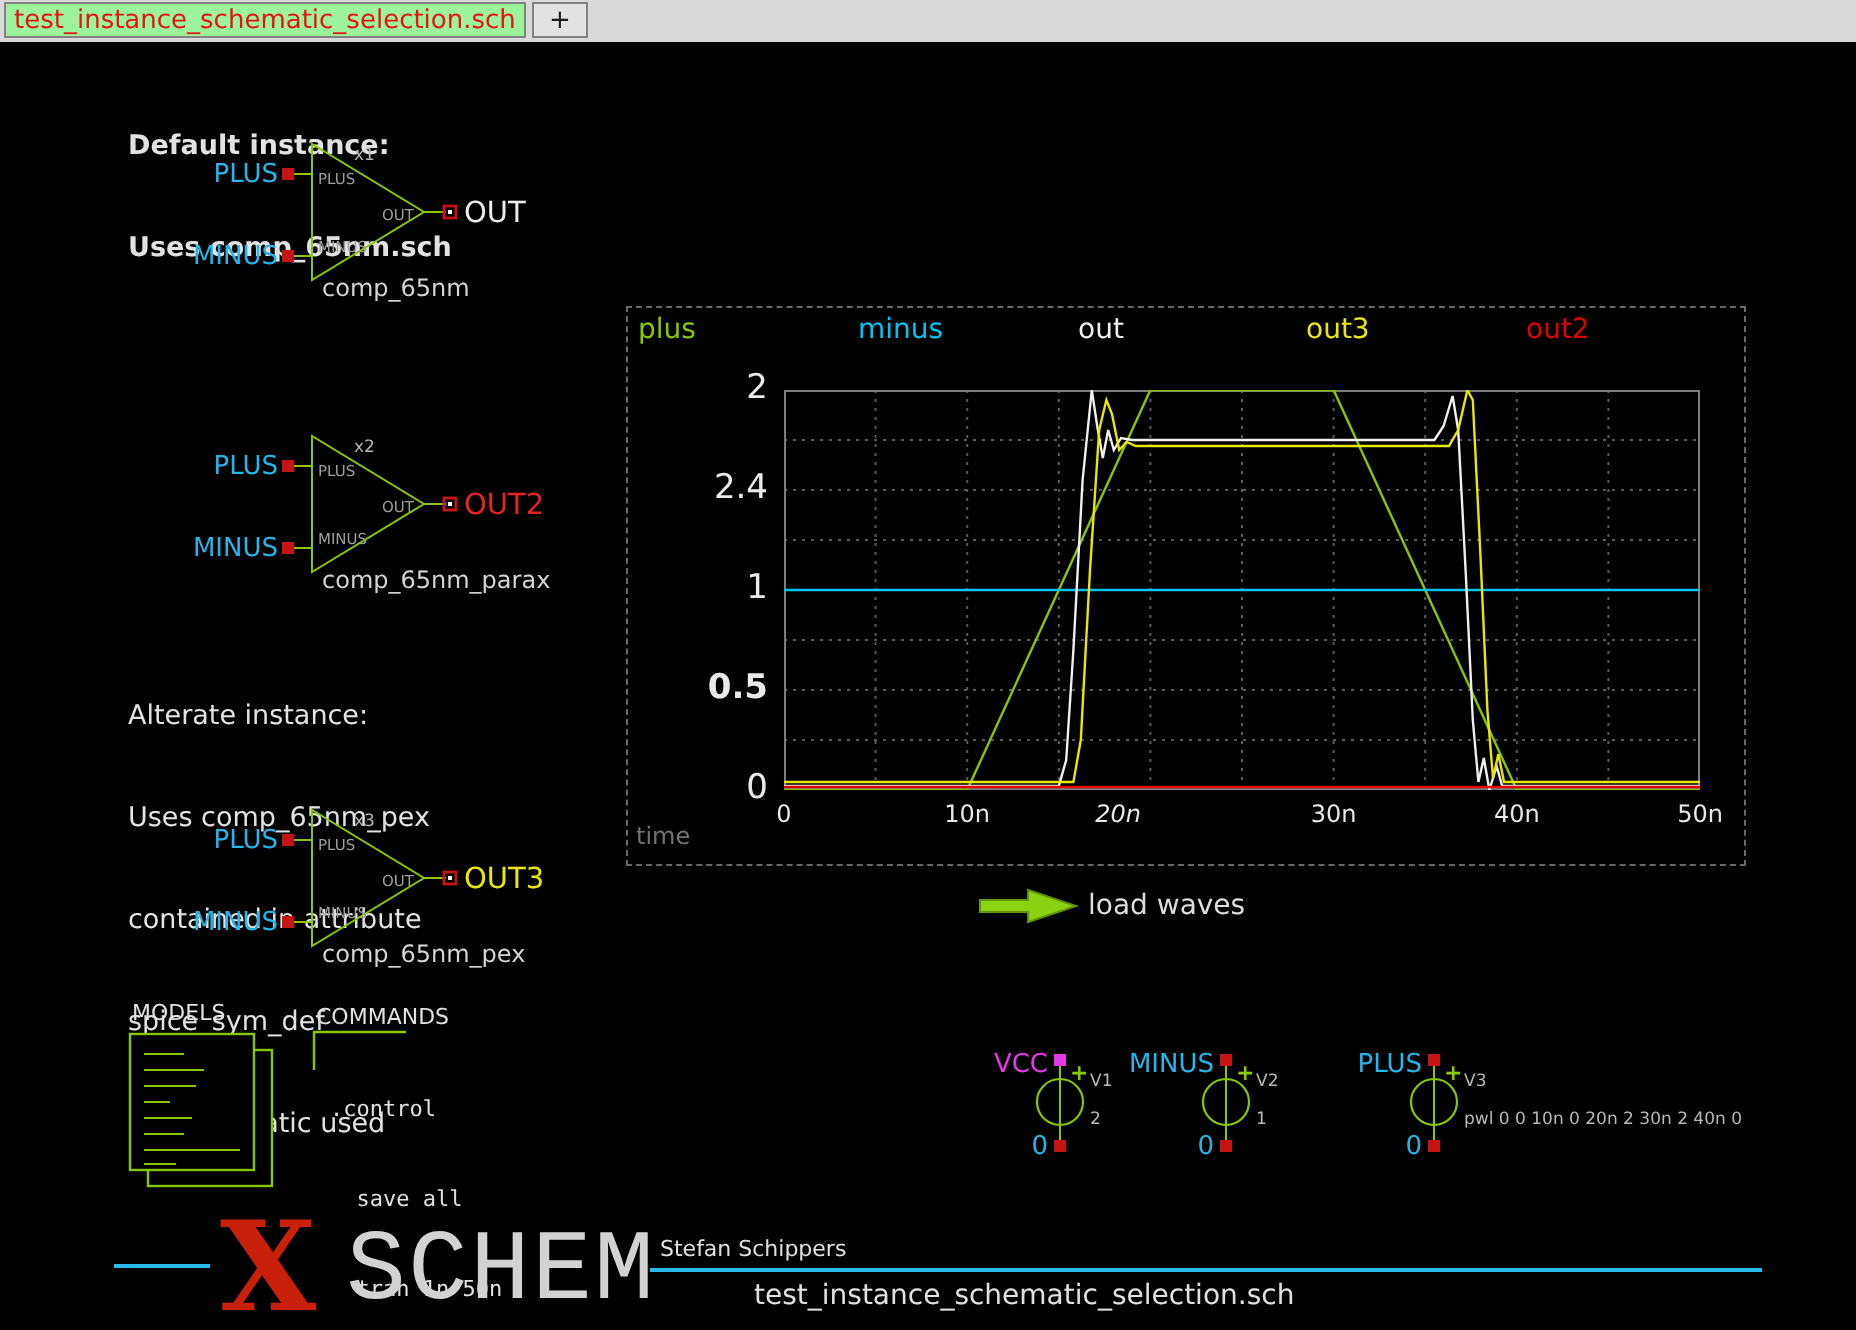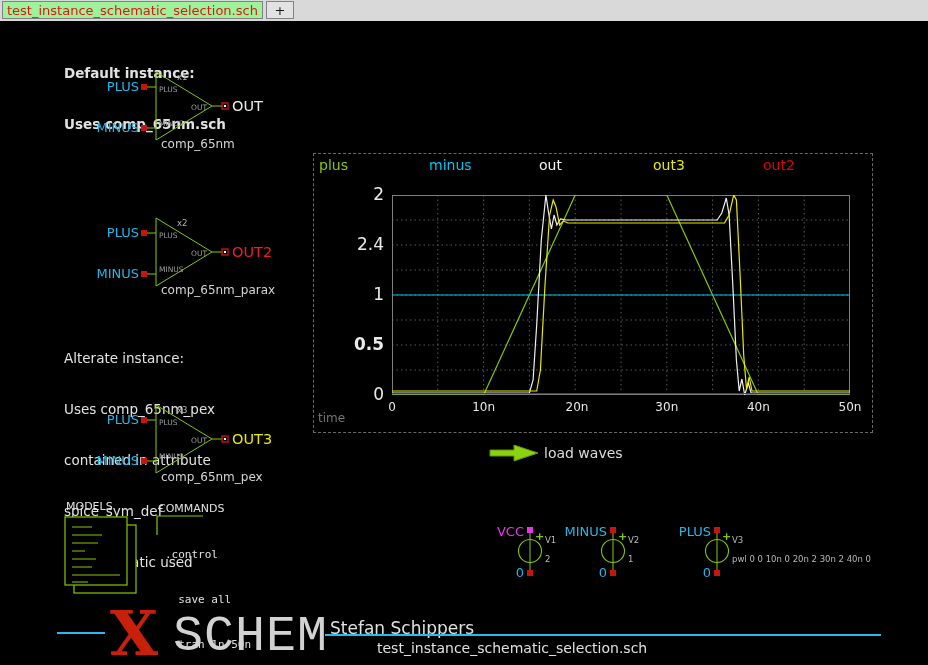--- a/index.html
+++ b/index.html
@@ -52,21 +52,21 @@
   
   .vsrc{position:absolute;overflow:visible;}
   .vsrc .gnd{fill:#25b6e9;font-size:13px;}
   .vsrc .val{fill:#b8b8b8;font-size:8.5px;}
   .plus-sign{fill:#86c800;font-size:11px;font-weight:bold;}
 
   
   .cyan-line{position:absolute;height:2px;background:#2ab9ec;}
   .logo-x{position:absolute;left:110px;top:582px;color:#c8200a;font-family:"DejaVu Serif",serif;font-weight:bold;font-size:62px;line-height:62px;}
   .logo-rest{position:absolute;left:173px;top:596px;color:#d2d2d2;font-size:50px;line-height:40px;letter-spacing:1px;font-family:Liberation Mono, monospace;}
-  .footer-text{position:absolute;color:#e0e0e0;font-size:17px;}
+  .footer-text{position:absolute;color:#e0e0e0;font-size:11px;}
 </style>
 </head>
 <body>
 
 <div class="tabbar">
   <div class="tab active">
     <span>test_instance_schematic_selection.sch</span>
   </div>
   <div class="tab newtab">
     <span>+</span>
@@ -179,21 +179,21 @@
         <rect x="0.5" y="0.5" width="457" height="199" fill="none" stroke="#7d7d7d" stroke-width="1"></rect>
         <polyline points="0.0,200.0 91.6,200.0 183.2,0.0 274.8,0.0 366.4,200.0 458.0,200.0" fill="none" stroke="#86c800" stroke-width="1.2"></polyline>
         <polyline points="0.0,100.0 458.0,100.0" fill="none" stroke="#00c3f0" stroke-width="1.2"></polyline>
         <polyline points="0.0,198.0 137.4,198.0 141.1,185.0 144.7,130.0 149.3,45.0 153.9,0.0 156.6,18.0 159.4,34.0 162.1,20.0 164.9,30.0 168.5,24.0 174.0,25.0 325.2,25.0 329.8,18.0 334.3,3.0 337.1,20.0 340.8,90.0 344.4,165.0 347.2,196.0 349.9,184.0 352.7,200.0 356.3,188.0 359.1,198.0 458.0,198.0" fill="none" stroke="#f0f0f0" stroke-width="1.2"></polyline>
         <polyline points="0.0,196.0 144.7,196.0 148.4,175.0 153.0,90.0 157.6,20.0 161.2,5.0 164.0,12.0 167.6,30.0 171.3,26.0 175.9,28.0 332.5,28.0 337.1,20.0 341.7,0.0 344.4,5.0 348.1,80.0 351.7,160.0 354.5,194.0 357.2,182.0 360.0,196.0 458.0,196.0" fill="none" stroke="#e8e800" stroke-width="1.2"></polyline>
         <polyline points="0.0,198.5 458.0,198.5" fill="none" stroke="#dd0404" stroke-width="1.2"></polyline>
       </svg>
 
     <span class="xtick" style="left:78px;">0</span>
     <span class="xtick" style="left:169.6px;">10n</span>
-    <span class="xtick" style="left:263px;">20n</span>
+    <span class="xtick" style="left:245px;font-style:italic;">20n</span>
     <span class="xtick" style="left:352.8px;">30n</span>
     <span class="xtick" style="left:444.4px;">40n</span>
     <span class="xtick" style="left:536px;">50n</span>
 
     <span class="timelbl">time</span>
   </div>
 
   <svg class="launcher-arrow" width="54" height="20">
     <polygon points="2,7 26,7 26,2 50,10 26,18 26,13 2,13" fill="#8bd312" stroke="#5f9406" stroke-width="1"></polygon>
   </svg>

